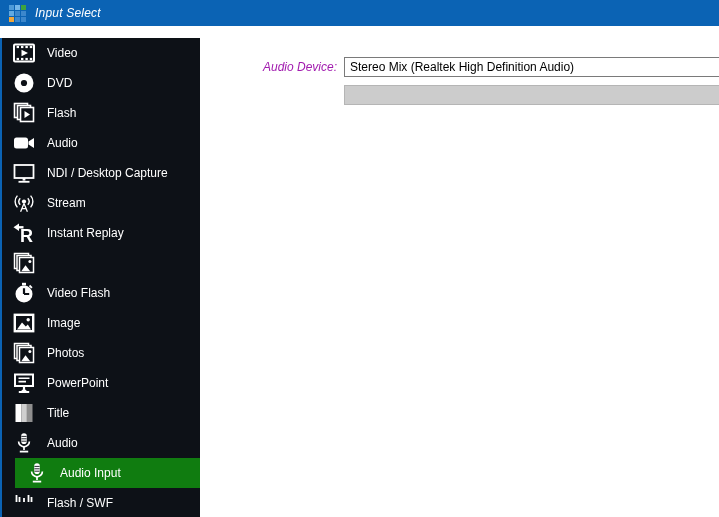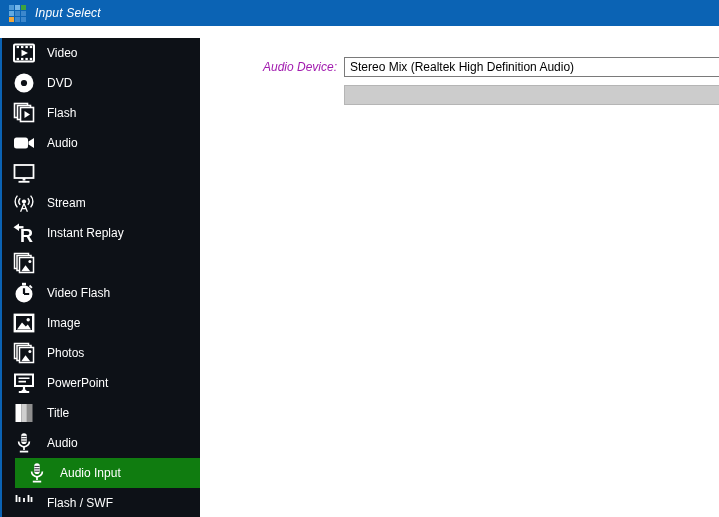--- a/index.html
+++ b/index.html
@@ -123,20 +123,21 @@
           <span class="side-label">Audio</span>
         </div>
         <div class="side-item">
           <span class="side-icon">
             <svg width="24" height="24" viewBox="0 0 24 24">
               <rect x="2.5" y="4" width="19" height="13" fill="none" stroke="currentColor" stroke-width="1.8"></rect>
               <rect x="10.6" y="17" width="2.8" height="2.6" fill="currentColor"></rect>
               <path d="M6.5 20.8h11" stroke="currentColor" stroke-width="1.8"></path>
             </svg>
           </span>
+          <span class="side-label">NDI / Desktop Capture</span>
         </div>
         <div class="side-item">
           <span class="side-icon">
             <svg width="24" height="24" viewBox="0 0 24 24">
               <circle cx="12" cy="10.5" r="2.1" fill="currentColor"></circle>
               <path d="M12 12.5 L8.6 20.8 M12 12.5 L15.4 20.8 M9.9 17.6h4.2" stroke="currentColor" stroke-width="1.3" fill="none"></path>
               <path d="M8.2 7.2a5 5 0 0 0 0 6.6" fill="none" stroke="currentColor" stroke-width="1.4"></path>
               <path d="M15.8 7.2a5 5 0 0 1 0 6.6" fill="none" stroke="currentColor" stroke-width="1.4"></path>
               <path d="M5.4 4.6a8.8 8.8 0 0 0 0 11.8" fill="none" stroke="currentColor" stroke-width="1.4"></path>
               <path d="M18.6 4.6a8.8 8.8 0 0 1 0 11.8" fill="none" stroke="currentColor" stroke-width="1.4"></path>

